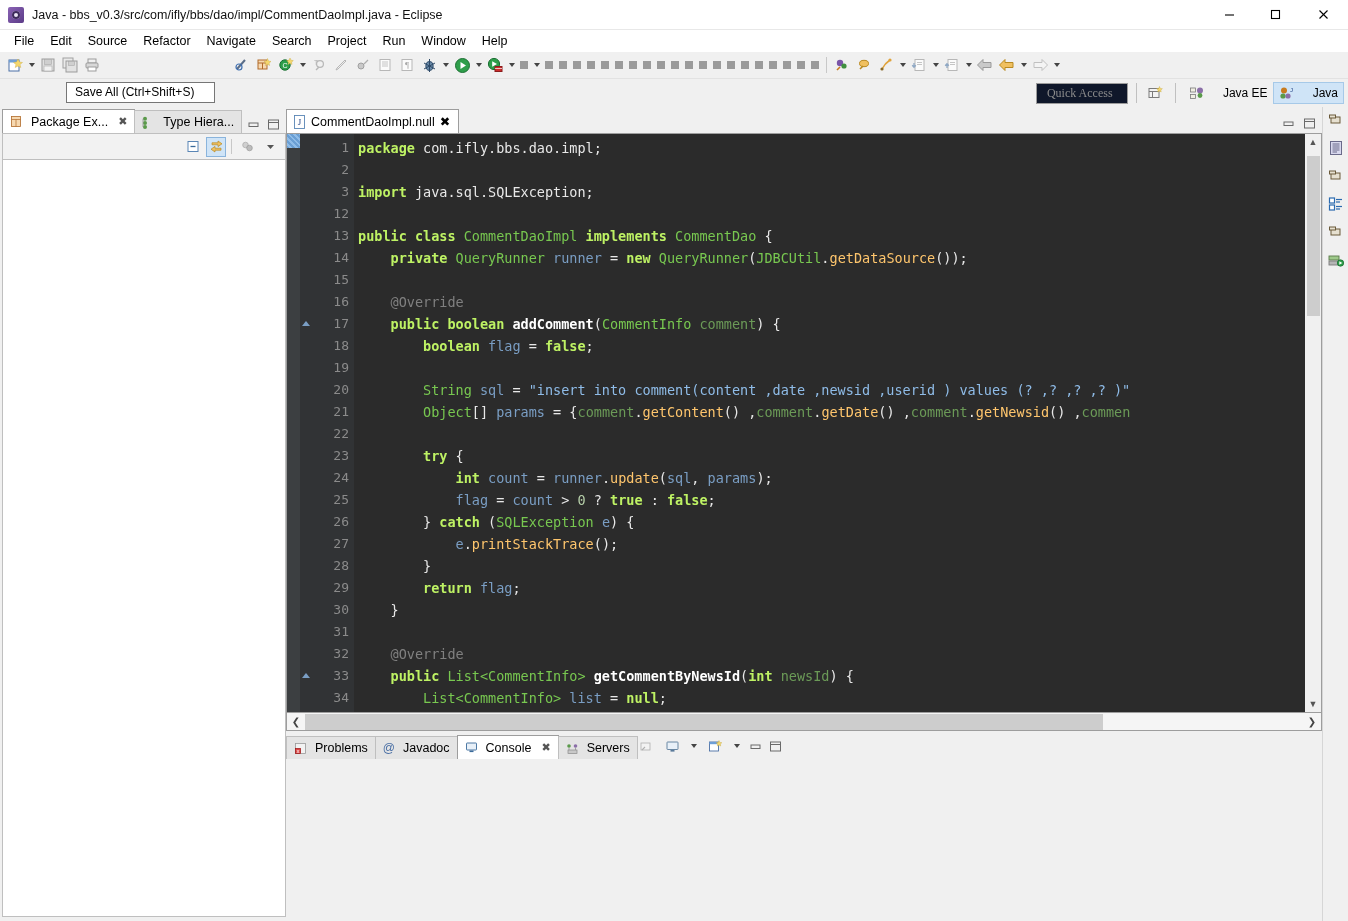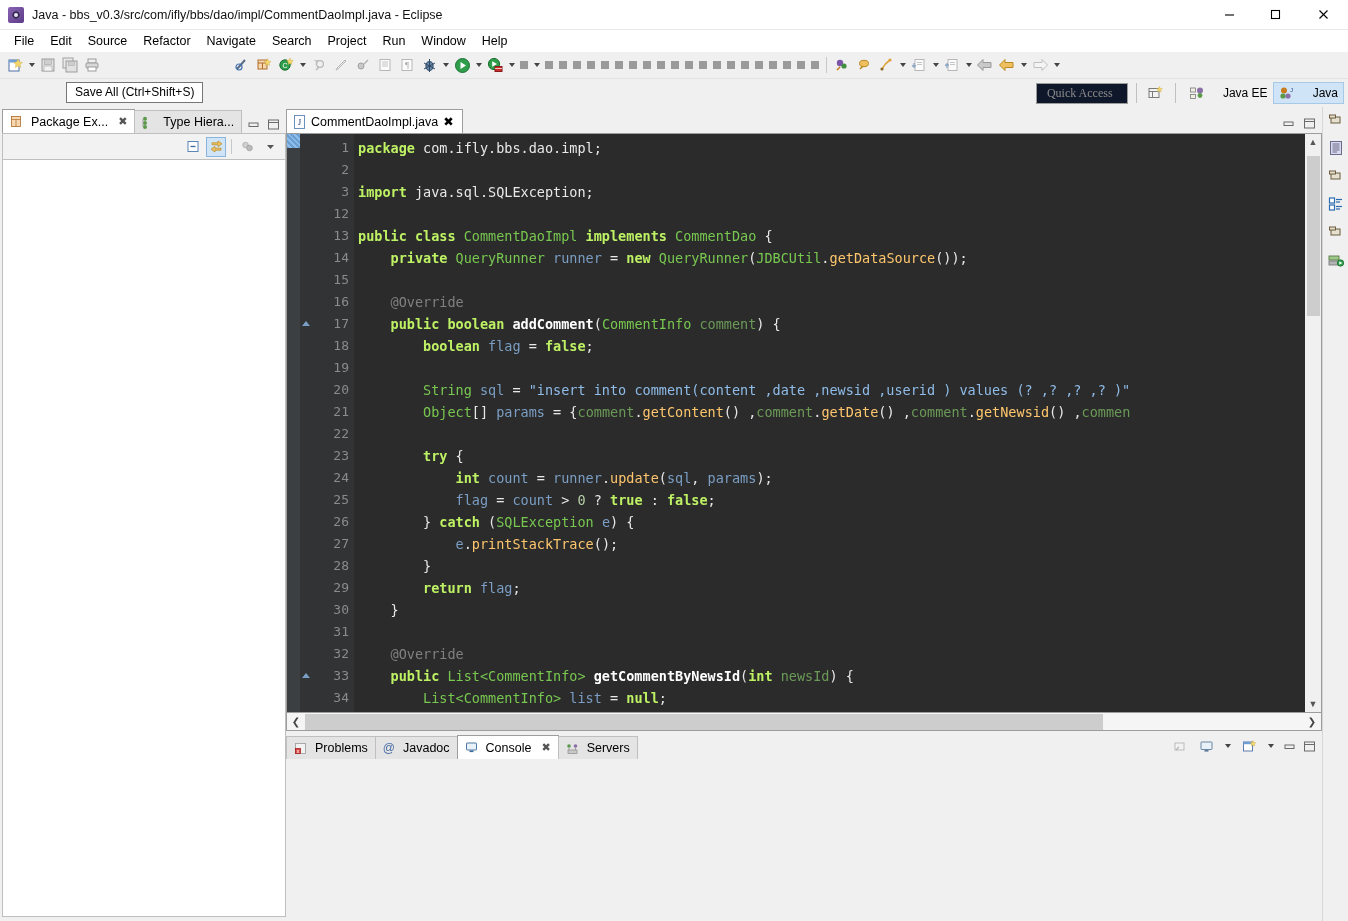--- a/index.html
+++ b/index.html
@@ -54,21 +54,21 @@
     border-top:4px solid #444;
   }
   .tb-sep { width:1px; height:16px; background:#c8c8c8; margin:0 4px; flex:none; }
   .tb-gray { width:8px; height:8px; background:#9a9a9a; }
   .tb-small { width:14px; height:22px; display:flex; align-items:center; justify-content:center; flex:none; }
 
   
   .qarow { height: 28px; display:flex; align-items:center; flex:none; background:#f0f0f0; position:relative; }
   .tooltip {
     position:absolute; left:66px; top:3px; background:#ffffff; border:1px solid #767676;
-    padding: 2px 8px 3px 8px; font-size: 12px; color:#000; white-space:nowrap; z-index:40;
+    padding: 2px 20px 3px 8px; font-size: 12px; color:#000; white-space:nowrap; z-index:40;
   }
   .qa-right { margin-left:auto; display:flex; align-items:center; padding-right:4px; gap:0; }
   .qa-box {
     width: 92px; height:21px; border:1px solid #9b9b9b; background:#0f172a;
     display:flex; align-items:center; padding-left:10px; color:#8b8b8b; font-size:12px;font-family:Liberation Serif, serif;
   }
   .persp-sep { width:1px; height:20px; background:#c0c0c0; margin:0 8px; }
   .persp-btn { display:flex; align-items:center; gap:19px; padding:2px 5px; font-size:12px; height:22px; }
   .persp-btn.active { background:#cfe4f7; border:1px solid #a6c9e8; }
 
@@ -152,21 +152,21 @@
   .vsb-thumb { position:absolute; left:2px; right:1px; top:6px; height:160px; background:#cdcdcd; }
   .vsb-btn { height:16px; background:#f0f0f0; display:flex; align-items:center; justify-content:center; color:#555; font-size:9px; }
 
   .hsb { height:18px; display:flex; align-items:center; border:1px solid #9d9d9d; border-top:none;
         background:#f5f5f5; flex:none; }
   .hsb-btn { width:18px; height:16px; display:flex; align-items:center; justify-content:center; color:#444; font-size:10px; }
   .hsb-track { flex:1; height:16px; background:#f5f5f5; position:relative; }
   .hsb-thumb { position:absolute; left:0; top:0; bottom:0; width:80%; background:#cdcdcd; }
 
   
-  .console-wrap { height: 182px; flex:none; display:flex; flex-direction:column; margin-top:4px; }
+  .console-wrap { height: 182px; flex:none; display:flex; flex-direction:row; margin-top:4px; }
   .console-body {
     flex:1; border:1px solid #9d9d9d; background:#fff; padding:4px 6px; font-size:12.5px; min-height:0;
   }
 
   
   .k   { color:#bef264; font-weight:bold; }      
   .cls { color:#78c850; }                        
   .mth { color:#ffffff; font-weight:bold; }      
   .call{ color:#ffc66d; }
   .var { color:#7a9ec4; }                        
@@ -560,21 +560,21 @@
 
     <div class="center-col">
 
       <div class="editor-frame">
         <div class="editor-tabrow">
           <div class="etab">
             <svg width="13" height="14" viewBox="0 0 13 14">
               <rect x="1.5" y="0.5" width="10" height="13" fill="#fff" stroke="#5a86b5" stroke-width="0.9"></rect>
               <text x="6.5" y="10" font-size="9" fill="#2a4a8a" text-anchor="middle" font-family="Liberation Serif">J</text>
             </svg>
-            <span>CommentDaoImpl.java</span>
+            <span>CommentDaoImpl.null</span>
             <span class="tabclose">✖</span>
           </div>
           <div class="etab-ctrls">
             <div class="ctrl-min">
               <svg width="13" height="13" viewBox="0 0 13 13">
                   <rect x="2" y="5" width="9" height="3.5" fill="none" stroke="#6a6a6a"></rect>
                 </svg>
             </div>
             <div class="ctrl-max">
               <svg width="13" height="13" viewBox="0 0 13 13">

